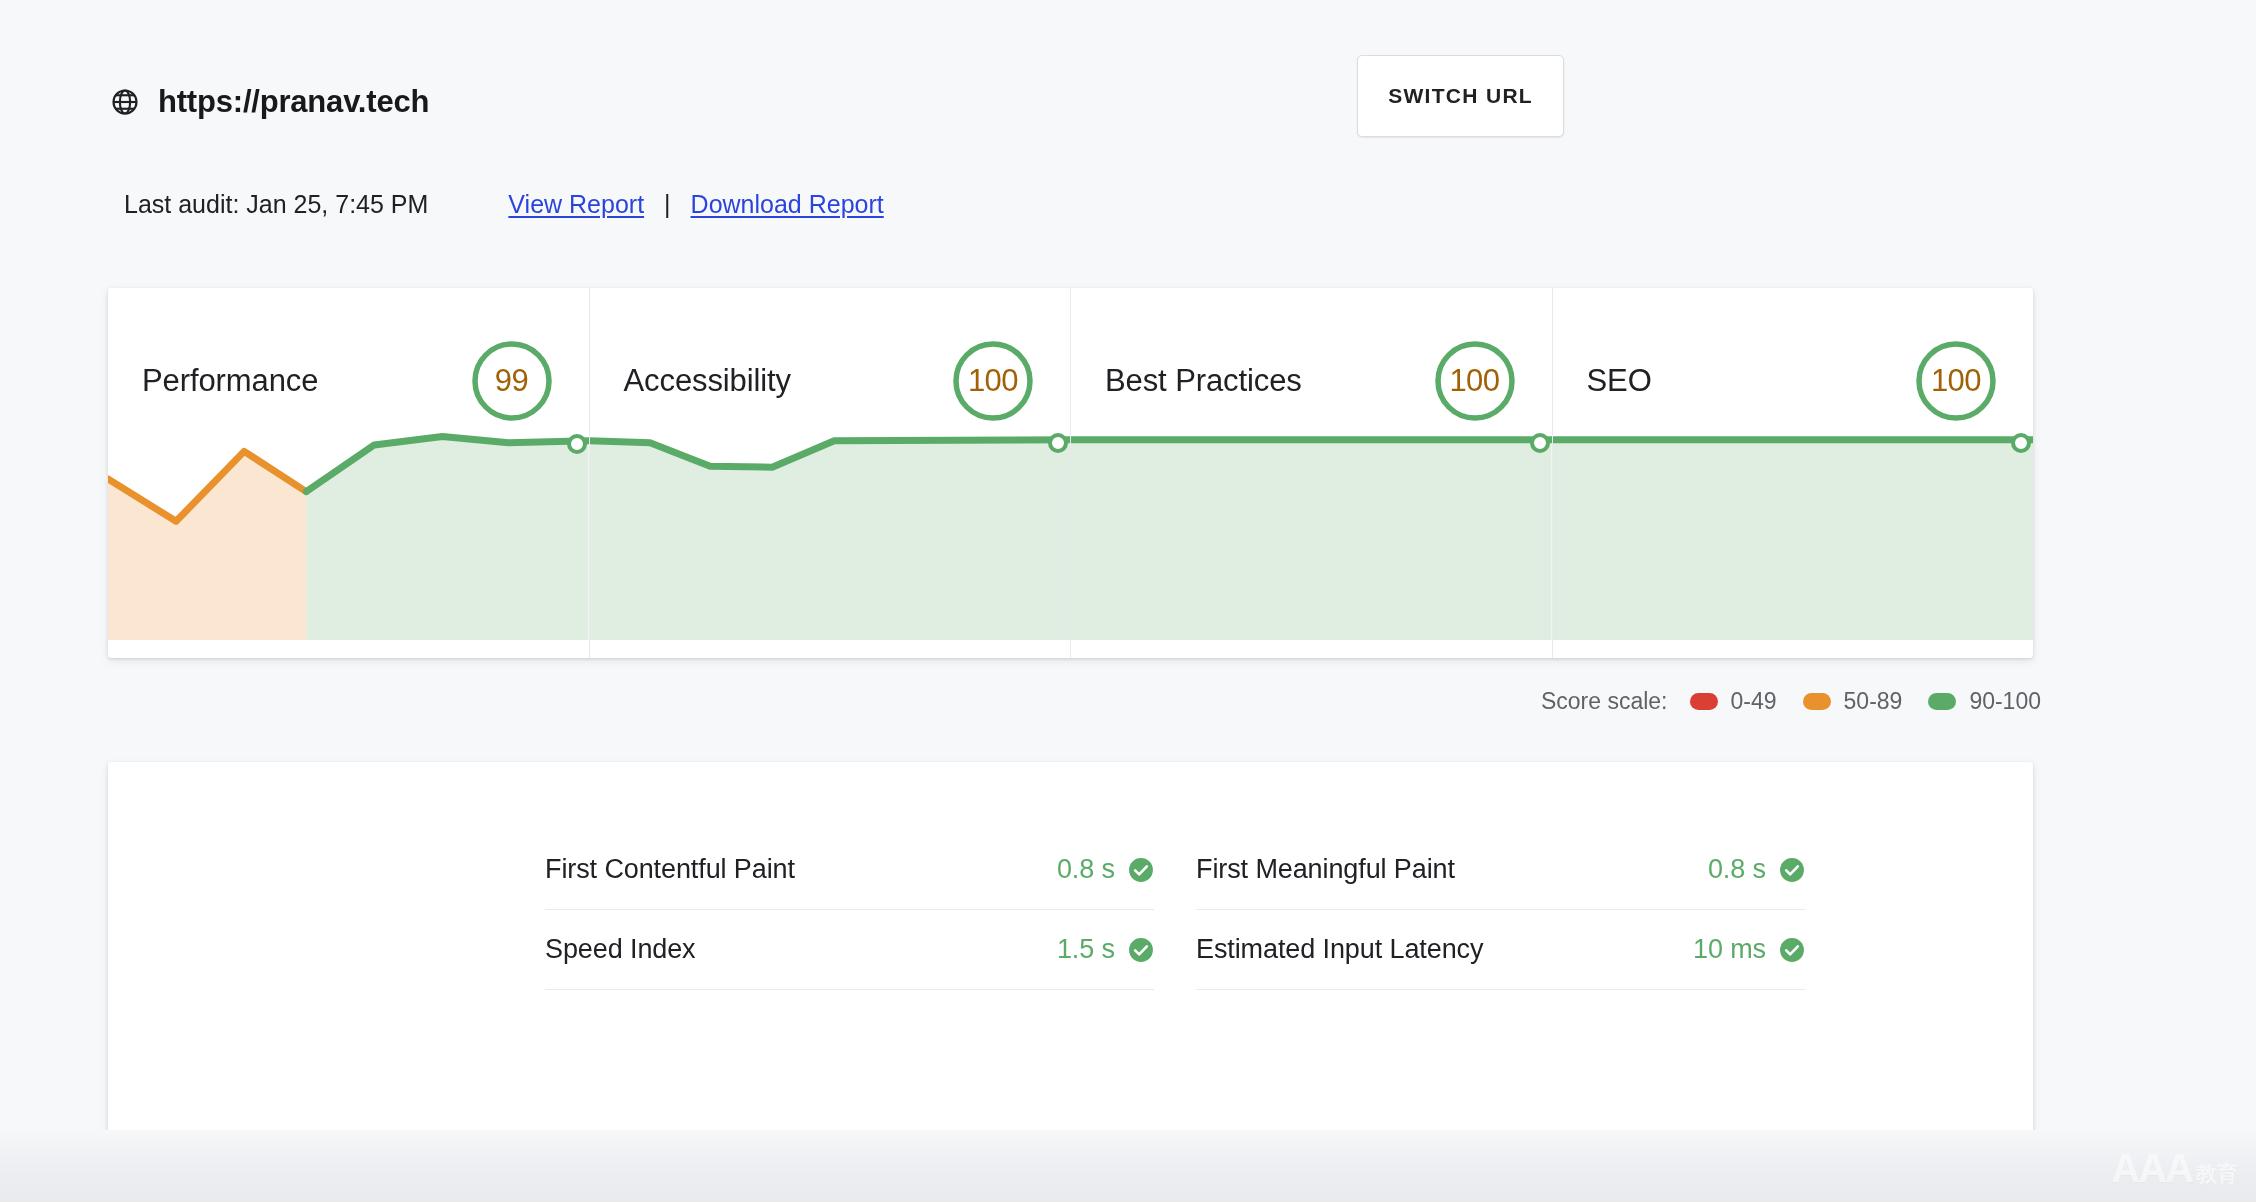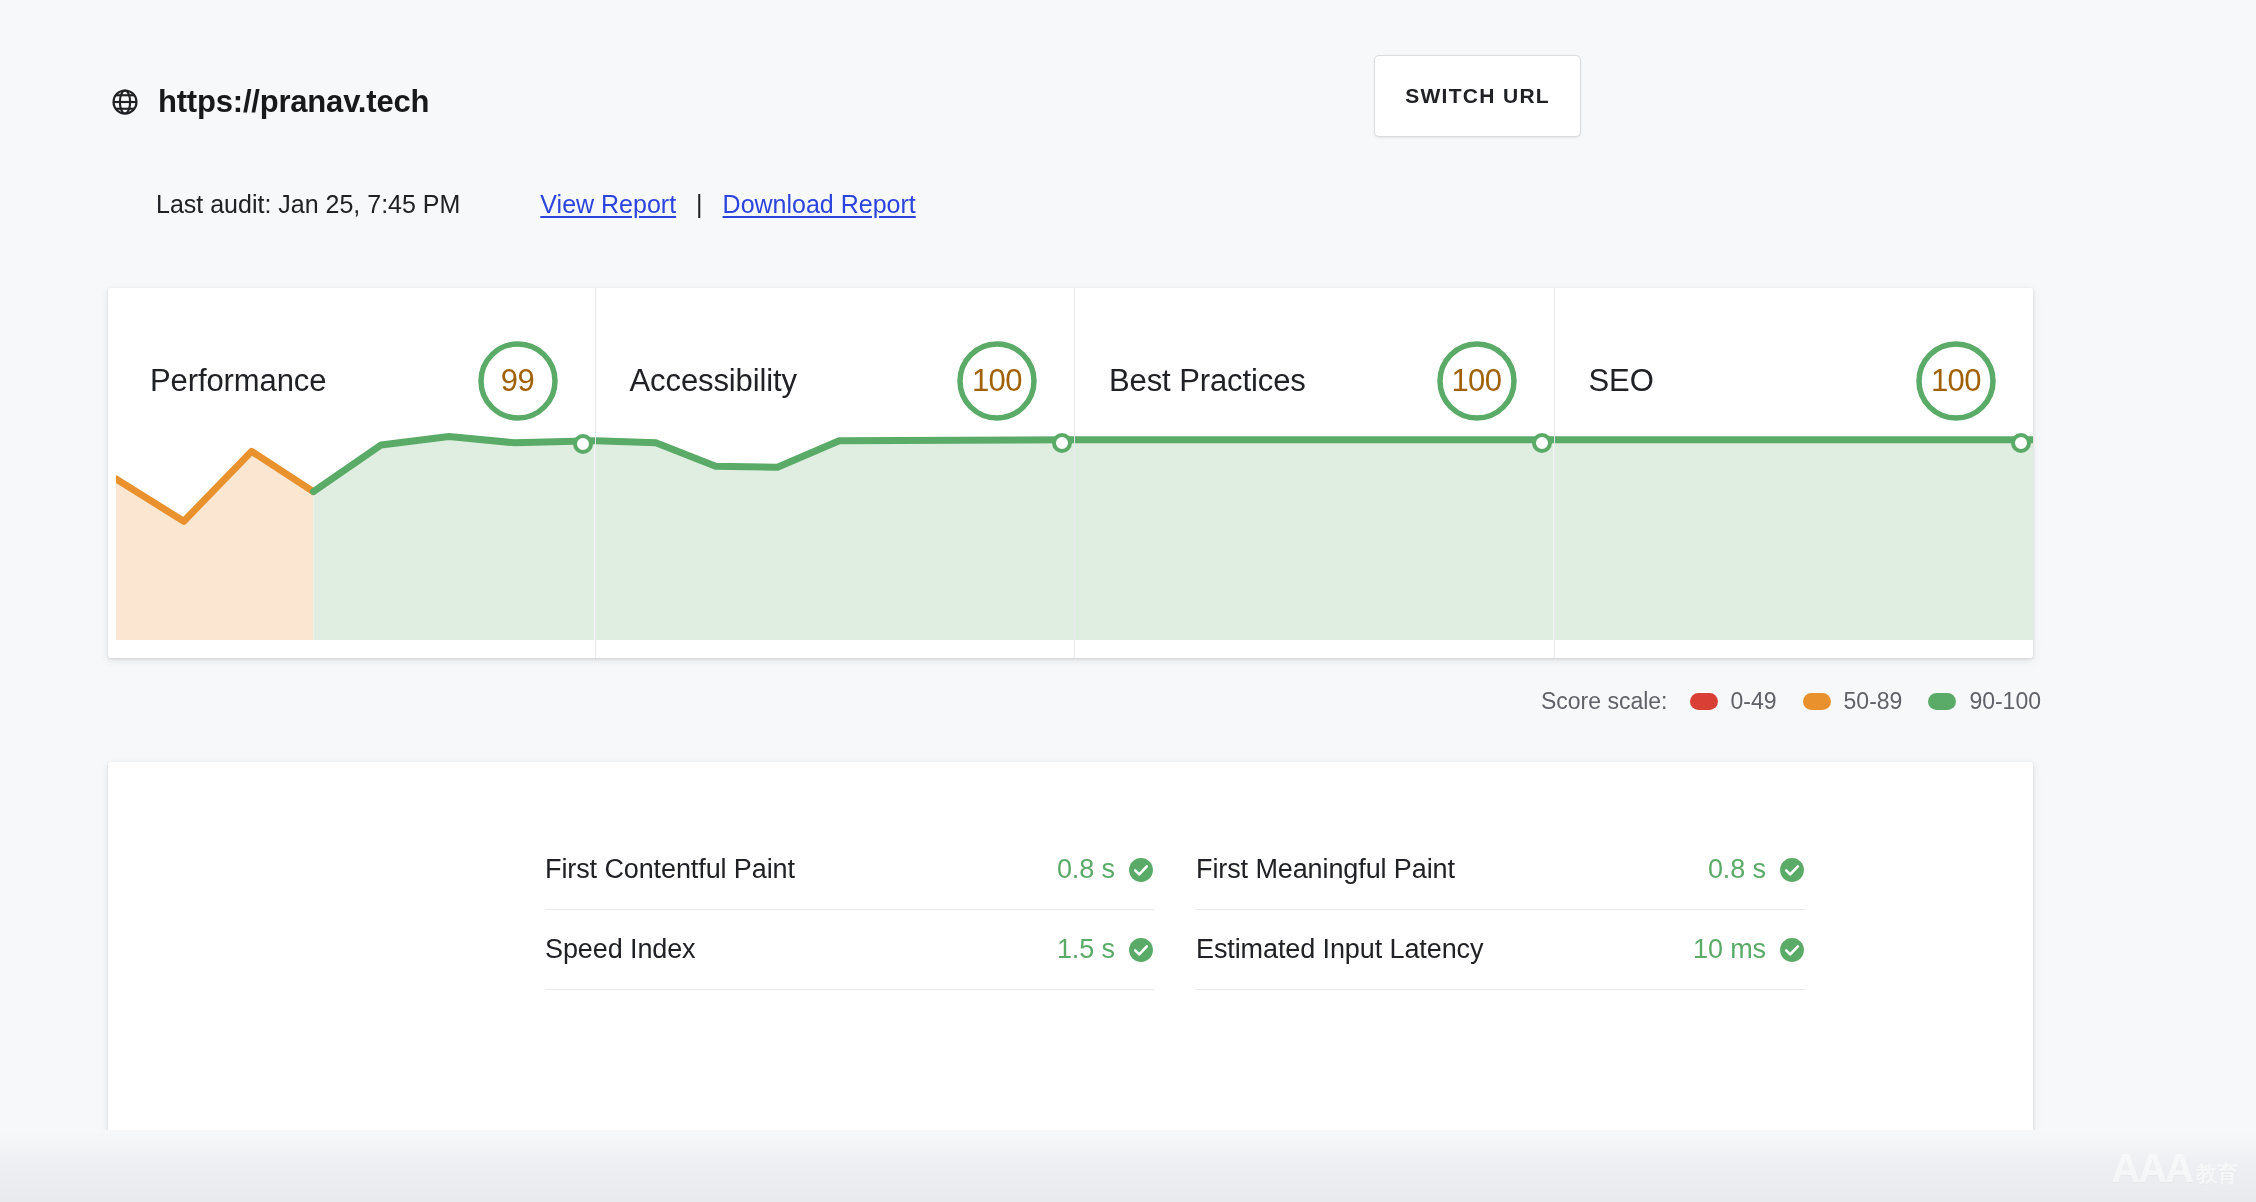--- a/index.html
+++ b/index.html
@@ -63,21 +63,21 @@
   .url-text {
     font-size: 31px;
     font-weight: 700;
     color: #18191b;
     letter-spacing: -0.2px;
     line-height: 1;
   }
 
   .header-actions {
     position: absolute;
-    right: 215px;
+    right: 232px;
     top: 55px;
     display: flex;
     align-items: flex-start;
     gap: 32px;
   }
 
   .btn {
     font-family: "Liberation Sans", sans-serif;
     font-size: 21px;
     font-weight: 600;
@@ -112,21 +112,20 @@
     left: 124px;
     top: 190px;
     display: flex;
     align-items: baseline;
   }
 
   .audit-meta {
     font-size: 25px;
     color: #202124;
     white-space: nowrap;
-    margin-left: 32px;
   }
 
   .audit-link {
     font-size: 25px;
     color: #2b44dd;
     text-decoration: underline;
     text-underline-offset: 3px;
     cursor: pointer;
     white-space: nowrap;
   }
@@ -143,21 +142,20 @@
   .scores-card {
     position: absolute;
     left: 108px;
     top: 288px;
     width: 1925px;
     height: 370px;
     background: #ffffff;
     border-radius: 3px;
     box-shadow: 0 1px 3px rgba(60,64,67,0.16), 0 3px 8px rgba(60,64,67,0.10);
     display: flex;
-    padding-left: 8px;
   }
 
   .score-col {
     flex: 1 1 0;
     position: relative;
     padding: 0;
     border-right: 1px solid #e8eaed;
   }
   .score-col:last-child { border-right: none; }
 

